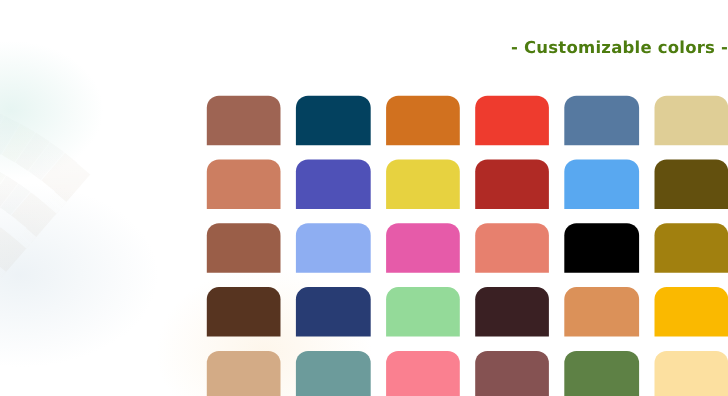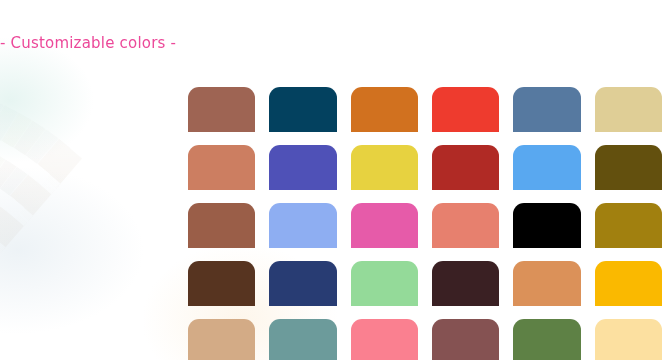--- a/index.html
+++ b/index.html
@@ -106,26 +106,26 @@
       radial-gradient(ellipse 140px 110px at 240px 320px, rgba(250,226,190,0.30), rgba(255,255,255,0) 70%);
     pointer-events: none;
   }
 
   
   .title {
     position: absolute;
     left: 0;
     top: 34px;
     width: 662px;
-    text-align: left;
+    text-align: right;
     font-family: "DejaVu Sans", sans-serif;
     font-size: 15px;
-    font-weight: normal;
+    font-weight: bold;
     letter-spacing: 0.2px;
-    color: #ec4899;
+    color: #4d7c0f;
     z-index: 5;
   }
 
   
   .swatch-grid {
     position: absolute;
     left: 188px;
     top: 87px;
     width: 474px;
     z-index: 4;

